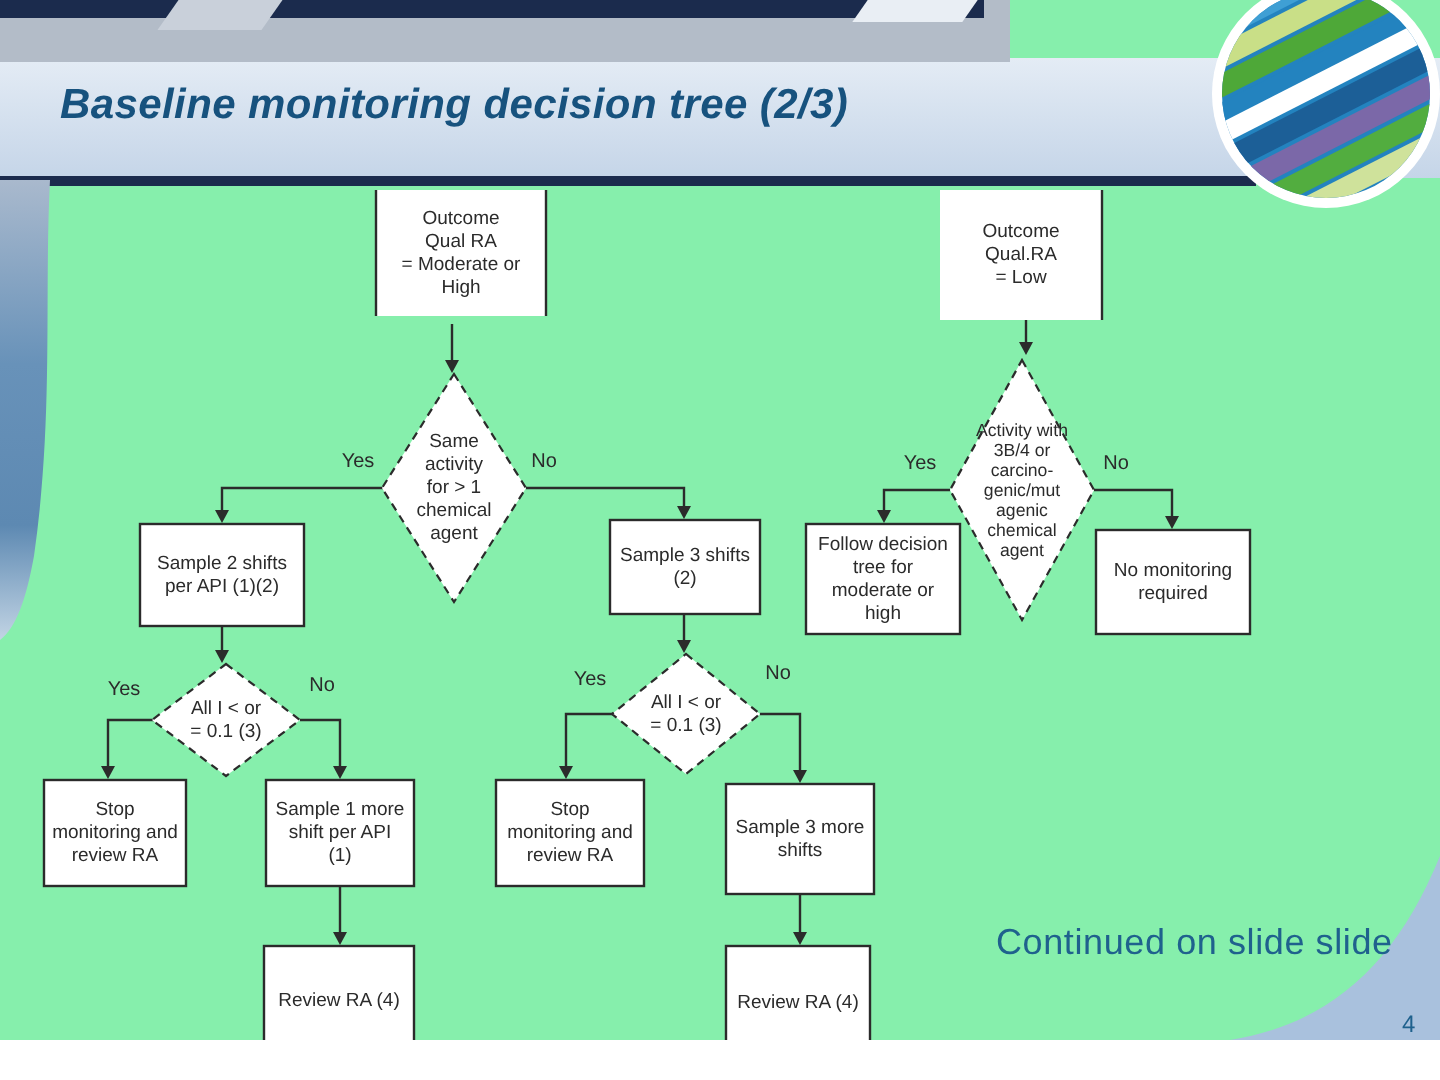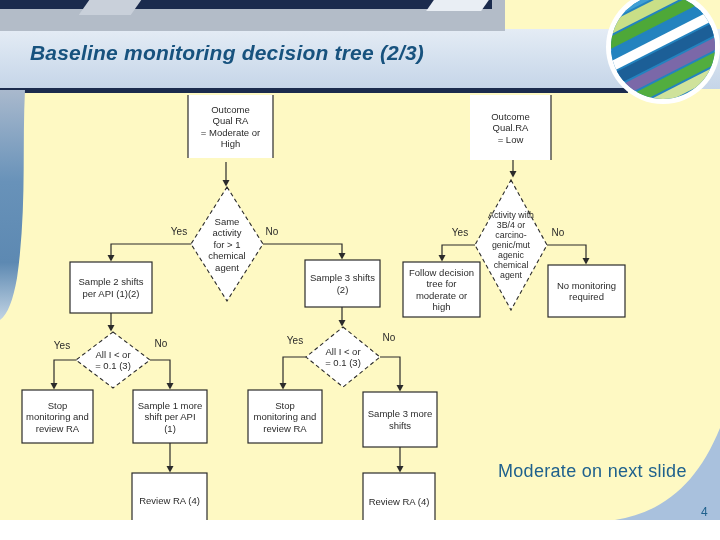--- a/index.html
+++ b/index.html
@@ -1,16 +1,16 @@
 <!DOCTYPE html>
 <html style="--title: #17527e; --note: #1f618d; --ink: #2b2b2b; --navy: #1b2b4d; --band-gray: #b3bcc8; --band-blue-top: #e4ecf5; --band-blue-bottom: #c5d5e8; --swoosh: #a9c1dd;"><head>
 <meta charset="utf-8">
 <style>
   html,body{margin:0;padding:0;background:#fff;}
-  .slide{position:relative;width:720px;height:520px;background:#fef9c3;overflow:hidden;
+  .slide{position:relative;width:720px;height:520px;background:#86efac;overflow:hidden;
          font-family:"Liberation Sans",sans-serif;}
   
   .band-blue{position:absolute;left:0;top:29px;width:720px;height:60px;
              background:linear-gradient(var(--band-blue-top),var(--band-blue-bottom));}
   .band-gray{position:absolute;left:0;top:0;width:505px;height:31px;background:var(--band-gray);}
   .band-navy{position:absolute;left:0;top:0;width:492px;height:9px;background:var(--navy);}
   .accent{position:absolute;top:0;transform:skewX(-35deg);}
   .accent1{left:84px;width:52px;height:15px;background:#c9d0da;}
   .accent2{left:430px;width:55px;height:11px;background:#e9eef4;}
   .title{position:absolute;left:30px;top:41px;font-size:21px;font-weight:bold;font-style:italic;
@@ -209,16 +209,16 @@
       <text x="179" y="231" text-anchor="middle" dominant-baseline="central" font-size="10" fill="#2b2b2b">Yes</text>
       <text x="272" y="231" text-anchor="middle" dominant-baseline="central" font-size="10" fill="#2b2b2b">No</text>
       <text x="460" y="232" text-anchor="middle" dominant-baseline="central" font-size="10" fill="#2b2b2b">Yes</text>
       <text x="558" y="232" text-anchor="middle" dominant-baseline="central" font-size="10" fill="#2b2b2b">No</text>
       <text x="62" y="345" text-anchor="middle" dominant-baseline="central" font-size="10" fill="#2b2b2b">Yes</text>
       <text x="161" y="343" text-anchor="middle" dominant-baseline="central" font-size="10" fill="#2b2b2b">No</text>
       <text x="295" y="340" text-anchor="middle" dominant-baseline="central" font-size="10" fill="#2b2b2b">Yes</text>
       <text x="389" y="337" text-anchor="middle" dominant-baseline="central" font-size="10" fill="#2b2b2b">No</text>
     </svg>
 
-  <div class="continued">Moderate on next slide</div>
+  <div class="continued">Continued on slide slide</div>
   <div class="pagenum">4</div>
 
 </div>
 
 </body></html>

